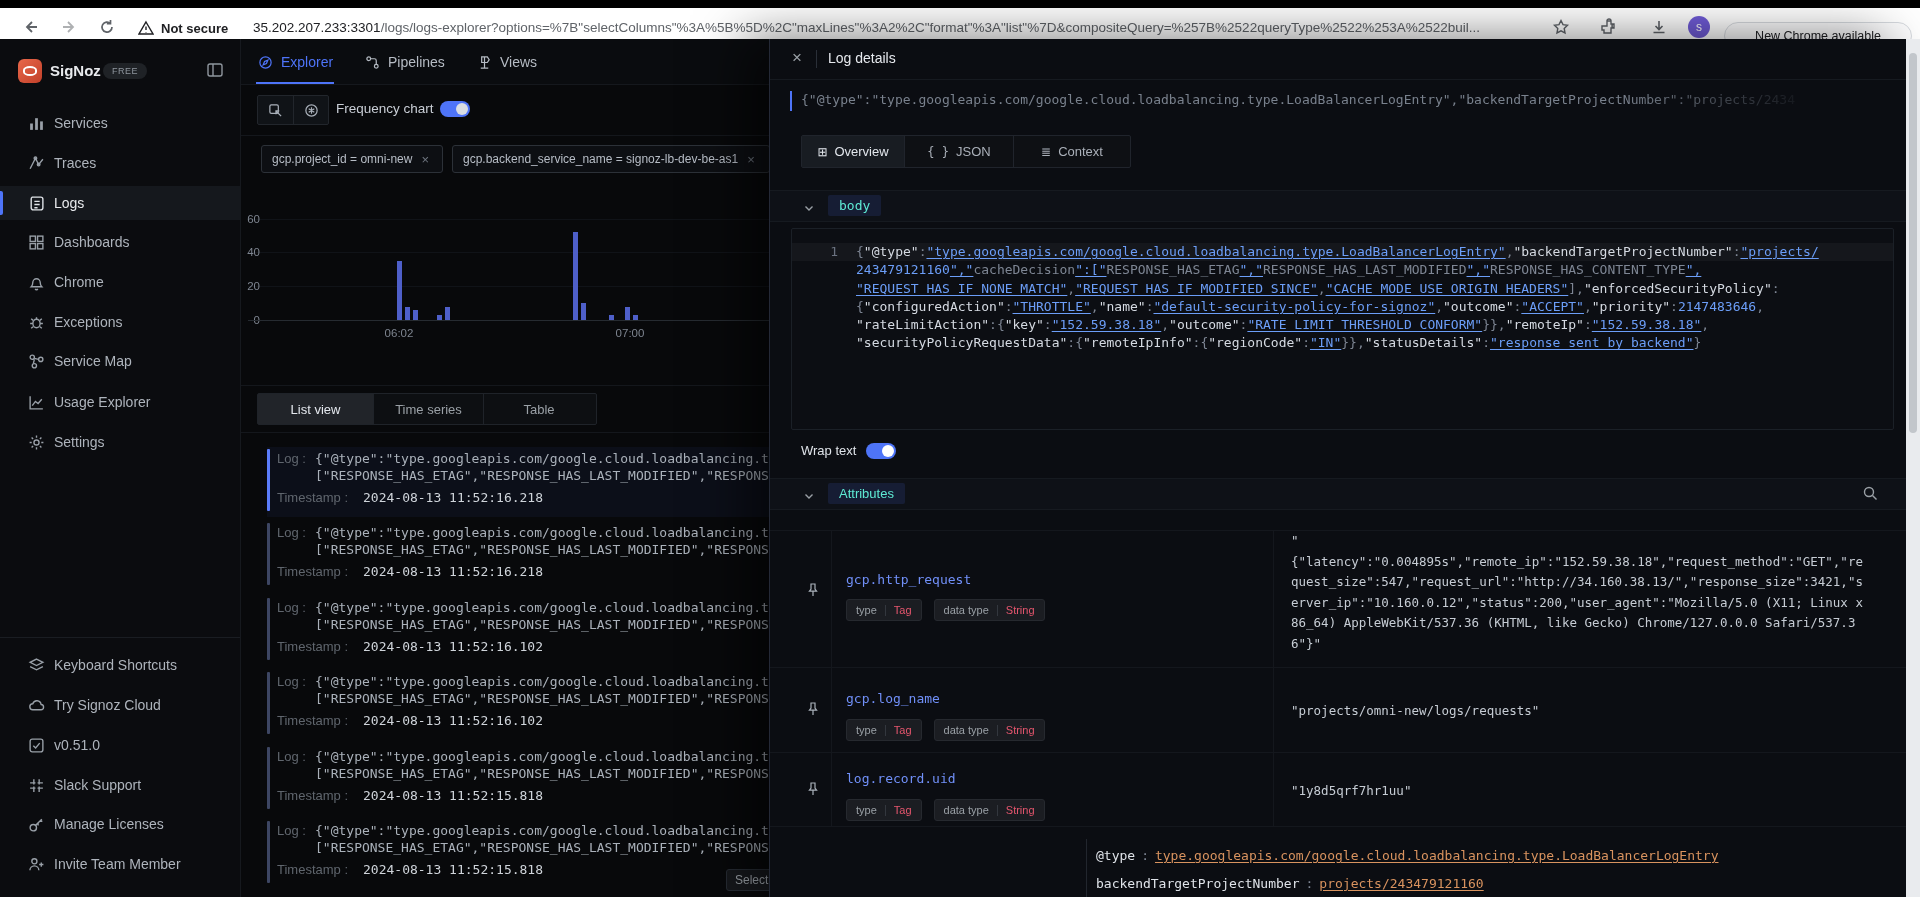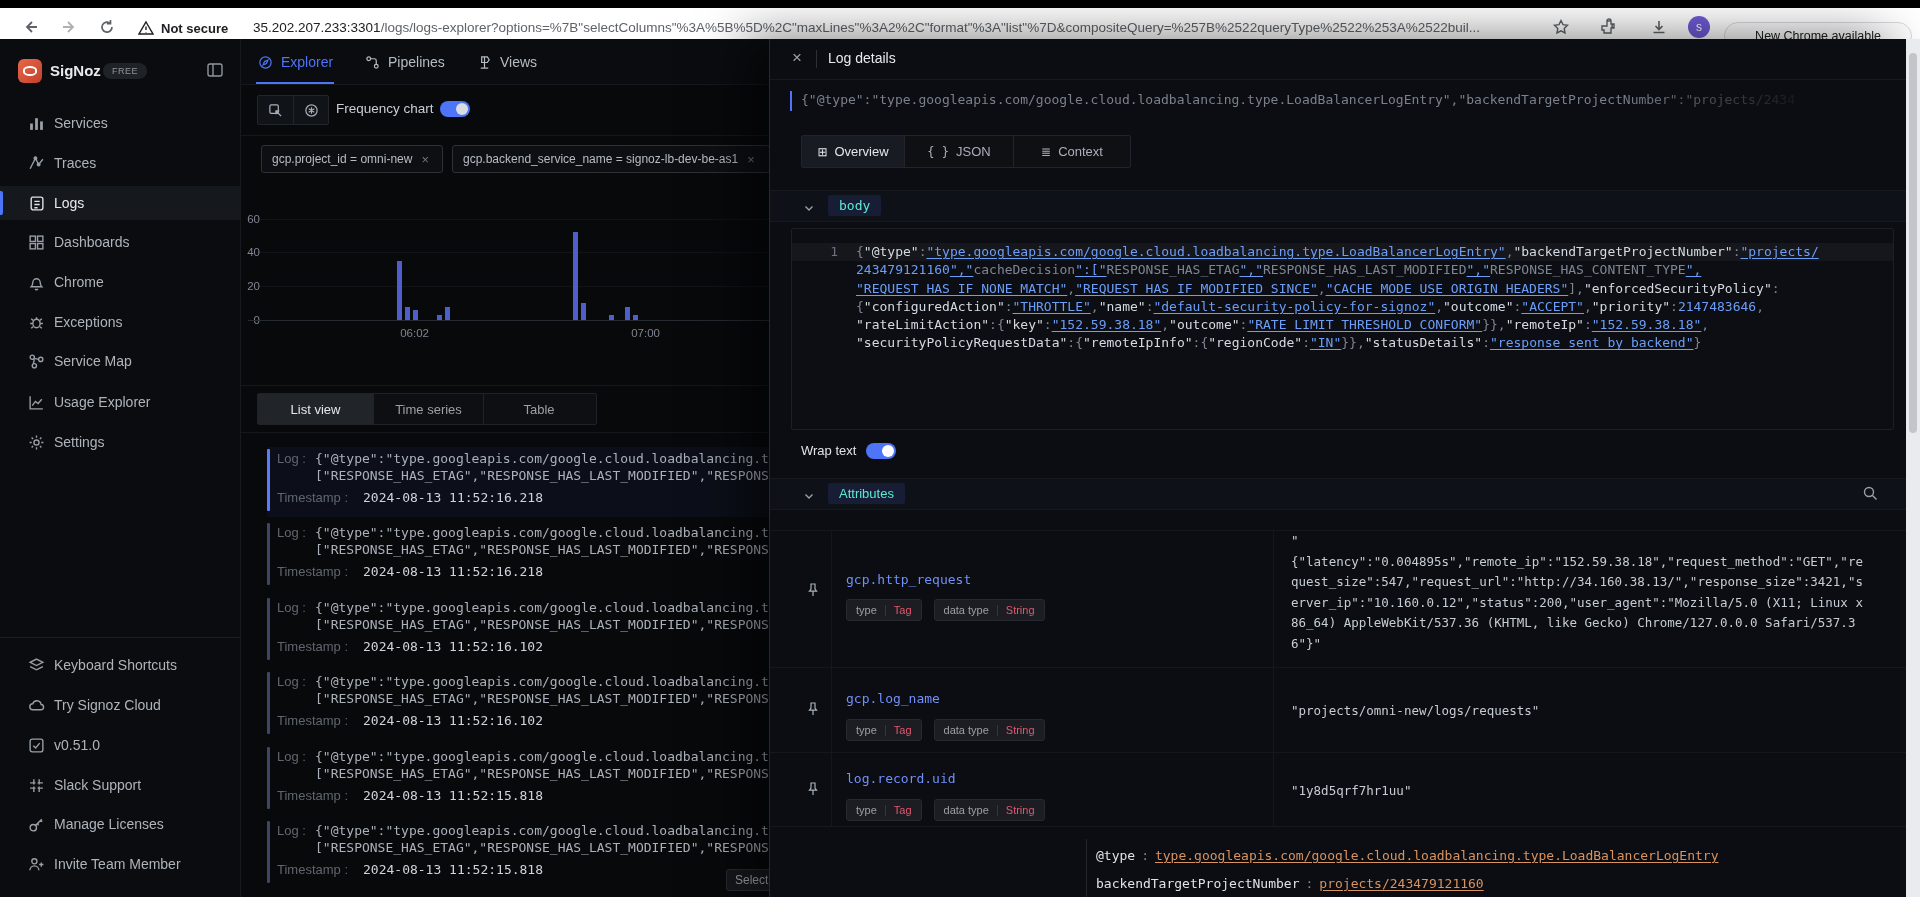--- a/index.html
+++ b/index.html
@@ -52,21 +52,21 @@
   .toolbtn svg{width:15px;height:15px;}
   .freqlabel{position:absolute;left:96px;top:62px;font-size:13.5px;color:#c9ced6;}
   .toggle{position:absolute;width:30px;height:16px;border-radius:8px;background:var(--accent);}
   .toggle .knob{position:absolute;right:2px;top:2px;width:12px;height:12px;border-radius:50%;background:#d9dde3;}
   .hdiv{position:absolute;left:0;width:1680px;height:1px;background:#14171c;}
   .chip{position:absolute;top:106px;height:28px;border:1px solid #2c3138;border-radius:3px;background:#0d0f13;
         display:flex;align-items:center;padding:0 10px;gap:9px;font-size:12px;color:#b7bdc6;box-sizing:border-box;}
   .chip .x{color:#6f7680;font-size:13px;cursor:pointer;}
   
   .ylab{position:absolute;width:20px;text-align:right;font-size:11.5px;color:#7e8590;}
-  .xlab{position:absolute;width:60px;text-align:right;font-size:11.5px;color:#7e8590;top:288px;}
+  .xlab{position:absolute;width:60px;text-align:center;font-size:11.5px;color:#7e8590;top:288px;}
   .gline{position:absolute;left:8px;width:600px;height:1px;background:#101318;}
   .baseline{position:absolute;left:8px;top:281px;width:600px;height:1px;background:#262b31;}
   #plot{position:absolute;left:0;top:140px;width:640px;height:141px;}
   .chart-bar{position:absolute;bottom:0;width:5px;background:var(--bar);}
   
   .segwrap{position:absolute;left:17px;top:354px;width:338px;height:30px;border:1px solid #1f2329;background:#0d0f12;border-radius:2px;display:flex;}
   .seg{height:30px;display:flex;align-items:center;justify-content:center;font-size:13px;color:#9aa0a6;cursor:pointer;box-sizing:border-box;}
   .seg+.seg{border-left:1px solid #1f2329;}
   .seg.active{background:#212429;color:#e4e8ee;}
   

